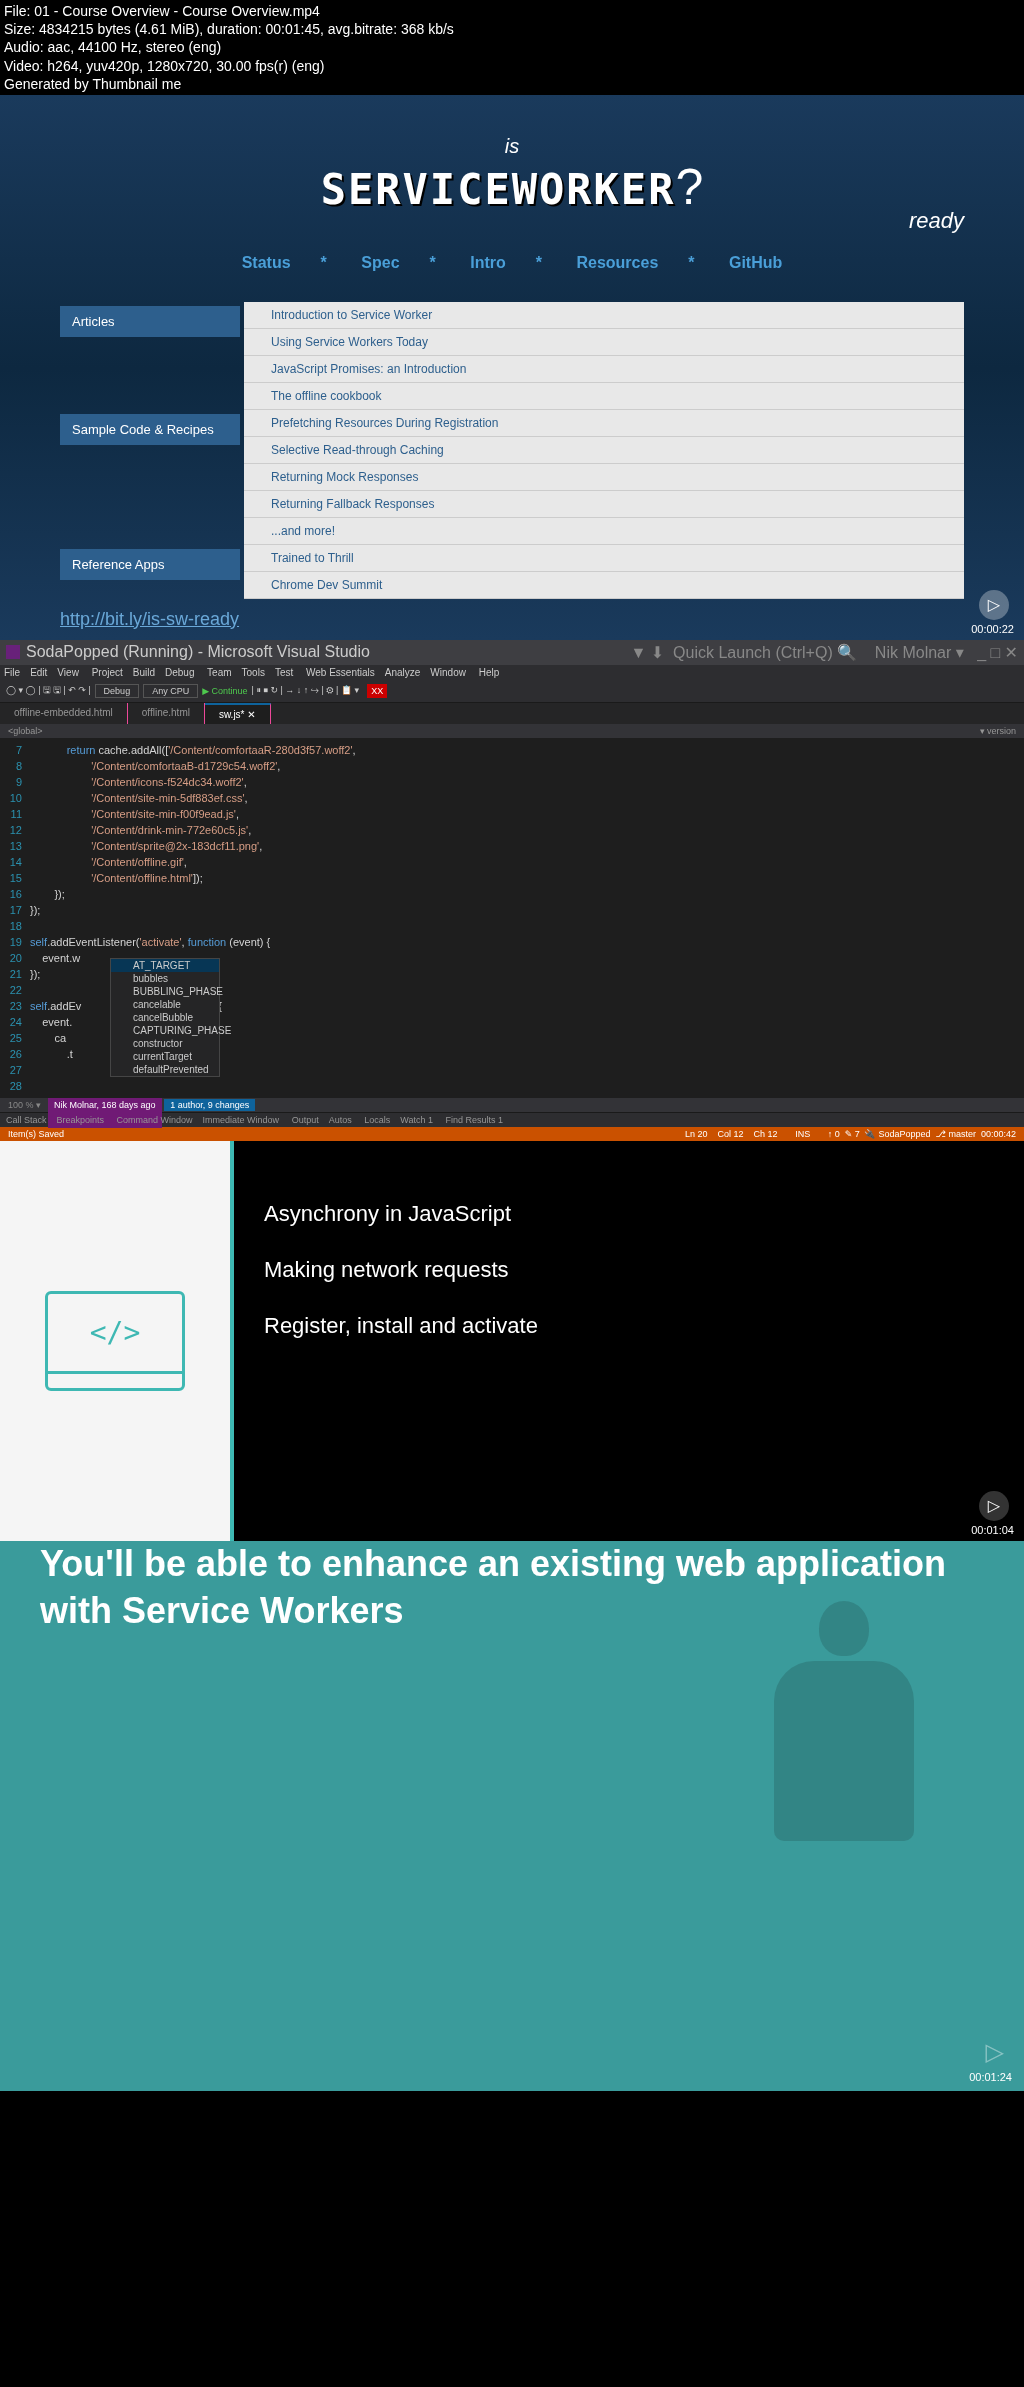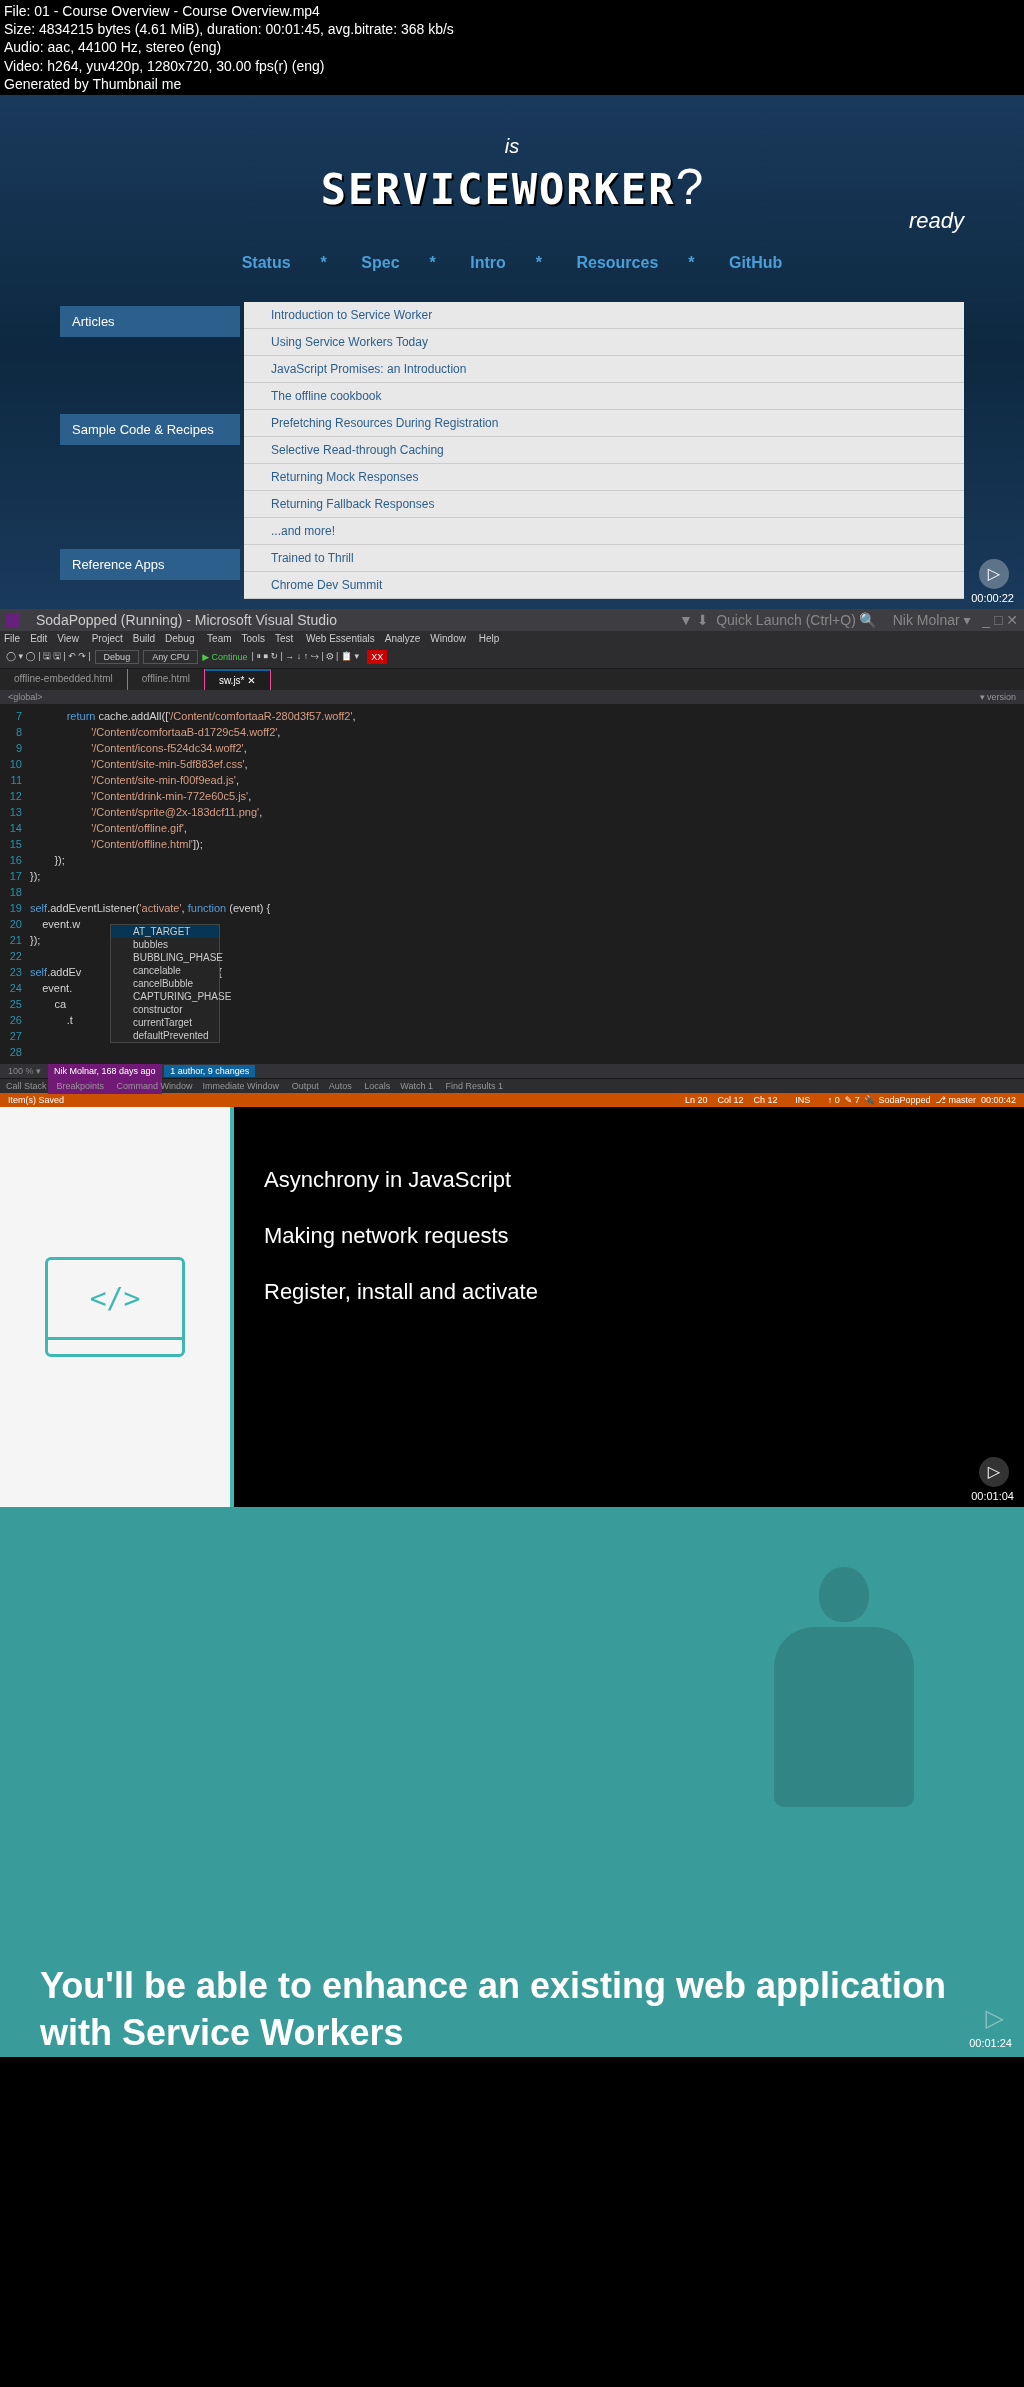--- a/index.html
+++ b/index.html
@@ -16,21 +16,21 @@
 .section-header{background:#2d5f8d;color:#fff;padding:8px 12px;font-size:13px;margin-top:4px}
 .section-item{background:#e8e8e8;color:#2d5f8d;padding:6px 27px;font-size:12px;border-bottom:1px solid #ccc}
 .section-row{display:flex;gap:4px}
 .section-left{width:180px}
 .section-right{flex:1}
 .url-bar{color:#6aa8d8;font-size:18px;text-decoration:underline;margin-top:10px}
 .timestamp{position:absolute;bottom:5px;right:10px;color:#fff;font-size:11px}
 .play-btn{position:absolute;bottom:20px;right:15px;width:30px;height:30px;border-radius:50%;background:rgba(255,255,255,0.3);display:flex;align-items:center;justify-content:center;color:#fff}
 
 .panel2{background:#2d2d30;color:#ccc;font-family:Consolas,monospace;font-size:11px;position:relative}
-.vs-titlebar{background:#3e3e42;padding:3px 6px;display:flex;align-items:center;gap:16px;font-size:14px}
+.vs-titlebar{background:#3e3e42;padding:3px 6px;display:flex;align-items:center;gap:6px;font-size:16px}
 .vs-icon{width:14px;height:14px;background:#68217a;display:inline-block}
 .vs-menubar{background:#2d2d30;padding:2px 4px;font-size:10px;color:#ccc}
 .vs-menubar span{margin-right:10px}
 .vs-toolbar{background:#2d2d30;padding:3px 6px;border-bottom:1px solid #1a1a1a;display:flex;gap:4px;align-items:center;font-size:9px}
 .vs-tabs{background:#252526;display:flex;font-size:10px}
 .vs-tab{padding:4px 14px;color:#969696;border-right:1px solid #ec4899}
 .vs-tab.active{background:#1e1e1e;color:#fff;border-top:2px solid #0e639c}
 .vs-breadcrumb{background:#333337;padding:2px 8px;font-size:9px;color:#969696;display:flex;justify-content:space-between}
 .code-area{background:#1e1e1e;padding:4px 0;min-height:280px}
 .code-line{display:flex;font-size:11px;line-height:16px}
@@ -47,21 +47,21 @@
 .git-bar{background:#333337;padding:2px 8px;font-size:9px;color:#888}
 .git-name{background:#701a75;color:#fff;padding:18px 6px}
 
 .panel3{display:flex;height:400px;position:relative}
 .panel3-left{width:230px;background:#f5f5f5;position:relative;overflow:hidden}
 .laptop-icon{position:absolute;top:50%;left:50%;transform:translate(-50%,-50%);width:140px;height:100px;border:3px solid #3eb8b3;border-radius:6px}
 .laptop-screen{width:100%;height:80px;border-bottom:3px solid #3eb8b3;display:flex;align-items:center;justify-content:center;color:#3eb8b3;font-size:28px;font-family:monospace}
 .panel3-right{flex:1;background:#000;border-left:4px solid #3eb8b3;padding:60px 30px;color:#fff}
 .panel3-right p{font-size:22px;margin-bottom:30px}
 
-.panel4{background:#3a9b9b;height:550px;position:relative;display:flex;align-items:flex-end;padding:0 40px}
+.panel4{background:#3a9b9b;height:550px;position:relative;display:flex;align-items:flex-start;padding:0 40px}
 .panel4-text{color:#fff;font-size:36px;font-weight:bold;line-height:1.3;z-index:2}
 .person{position:absolute;right:80px;top:60px;width:200px;height:280px;opacity:0.45}
 .person-head{width:50px;height:55px;background:#2a6b6b;border-radius:50% 50% 45% 45%;margin:0 auto}
 .person-body{width:140px;height:180px;background:#2a6b6b;margin:5px auto 0;border-radius:40px 40px 10px 10px}
 .timestamp4{position:absolute;bottom:8px;right:12px;color:#fff;font-size:11px}
 .play4{position:absolute;bottom:25px;right:20px;color:rgba(255,255,255,0.4);font-size:24px}
 </style>
 </head>
 <body>
 
@@ -113,20 +113,21 @@
       <div class="section-row">
         <div class="section-left">
           <div class="section-header">Reference Apps</div>
         </div>
         <div class="section-right">
           <div class="section-item">Trained to Thrill</div>
           <div class="section-item">Chrome Dev Summit</div>
         </div>
       </div>
     </div>
+  <div class="url-bar">http://bit.ly/is-sw-ready</div>
   <div class="play-btn">▷</div>
   <div class="timestamp">00:00:22</div>
 </div>
 
 <div class="panel2">
   <div class="vs-titlebar">
     <span class="vs-icon"></span>
     <span>SodaPopped (Running) - Microsoft Visual Studio</span>
     <span style="margin-left:auto;color:#888">▼ ⬇ &nbsp;<span>Quick Launch (Ctrl+Q)</span> 🔍 &nbsp;&nbsp; <span>Nik Molnar</span> ▾ &nbsp; _ □ ✕</span>
   </div>

